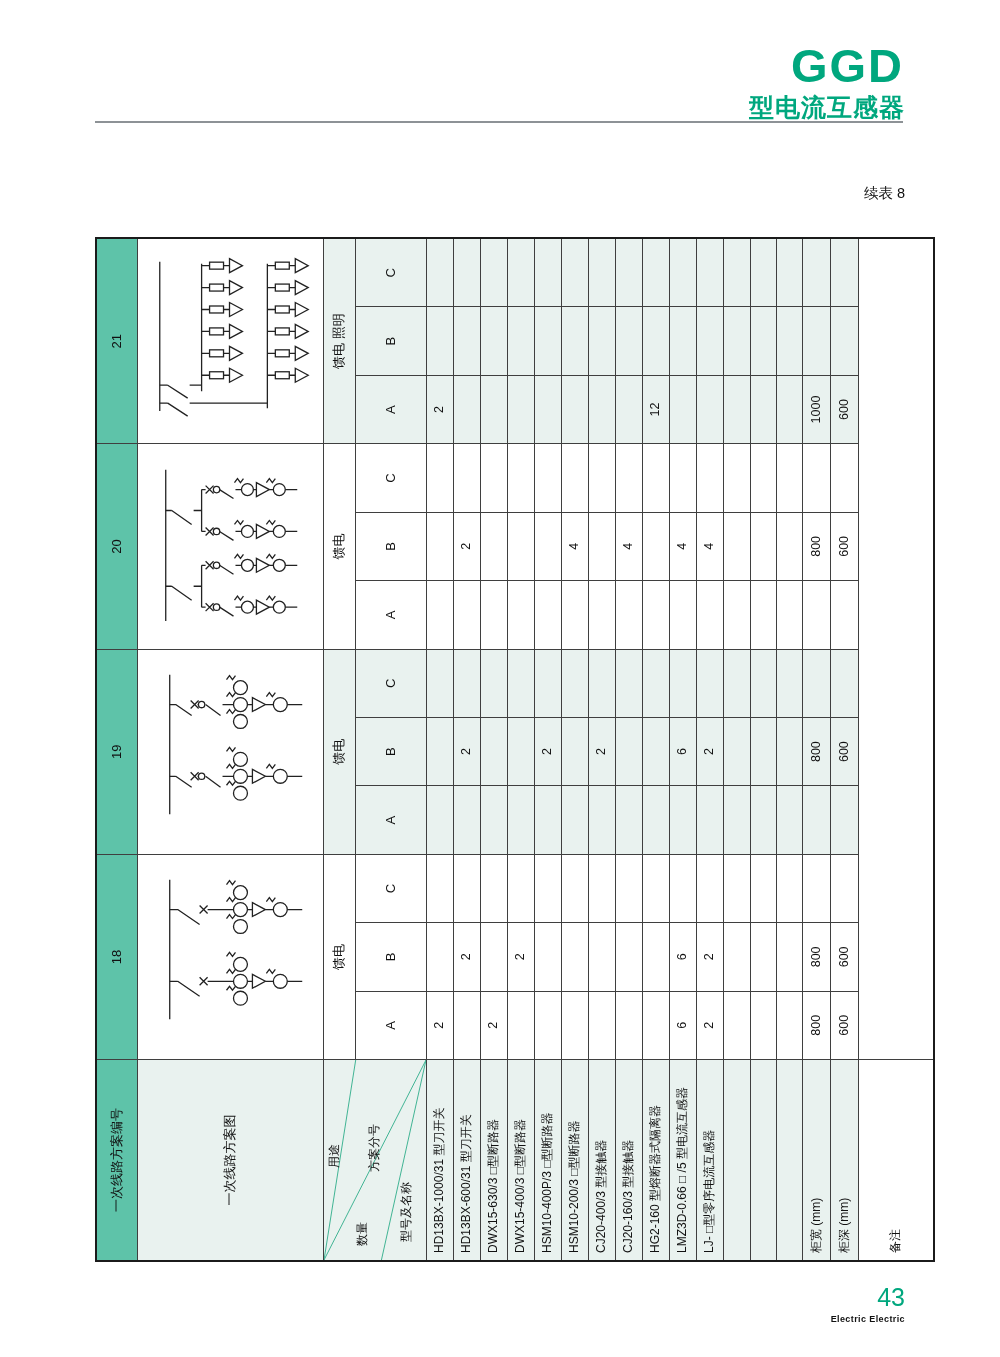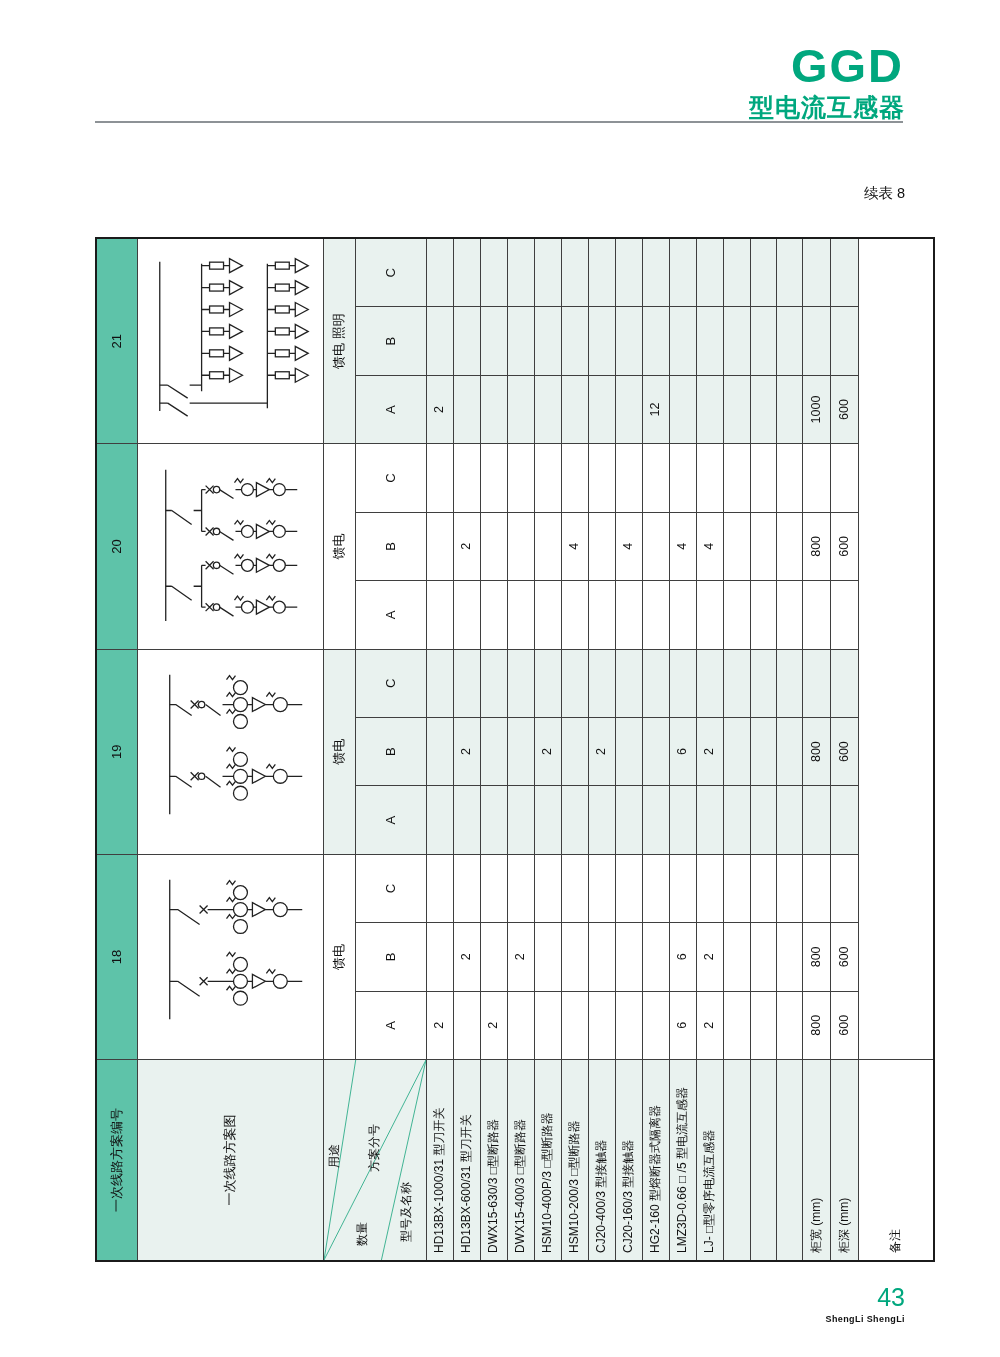--- a/index.html
+++ b/index.html
@@ -419,21 +419,21 @@
       <div class="cell t num" style="grid-area: 16 / 13;"></div>
       <div class="cell t num" style="grid-area: 17 / 13;"></div>
       <div class="cell t num" style="grid-area: 18 / 13;"></div>
       <div class="cell t num" style="grid-area: 19 / 13;"></div>
       <div class="cell t num" style="grid-area: 20 / 13;"></div>
       <div class="cell" style="grid-area: 21 / 2 / auto / 14;"></div>
     </div>
 </div>
 
 <div class="page-num">43</div>
-<div class="footer-logo">ShengLi ShengLi</div>
+<div class="footer-logo">Electric Electric</div>
 
 <svg width="0" height="0" style="position:absolute">
   <defs>
     <g id="xm">
         <path d="M-4 -4 L4 4 M-4 4 L4 -4"></path>
       </g>
     <g id="lp">
         <circle r="3.2"></circle>
       </g>
     <g id="ct7">

